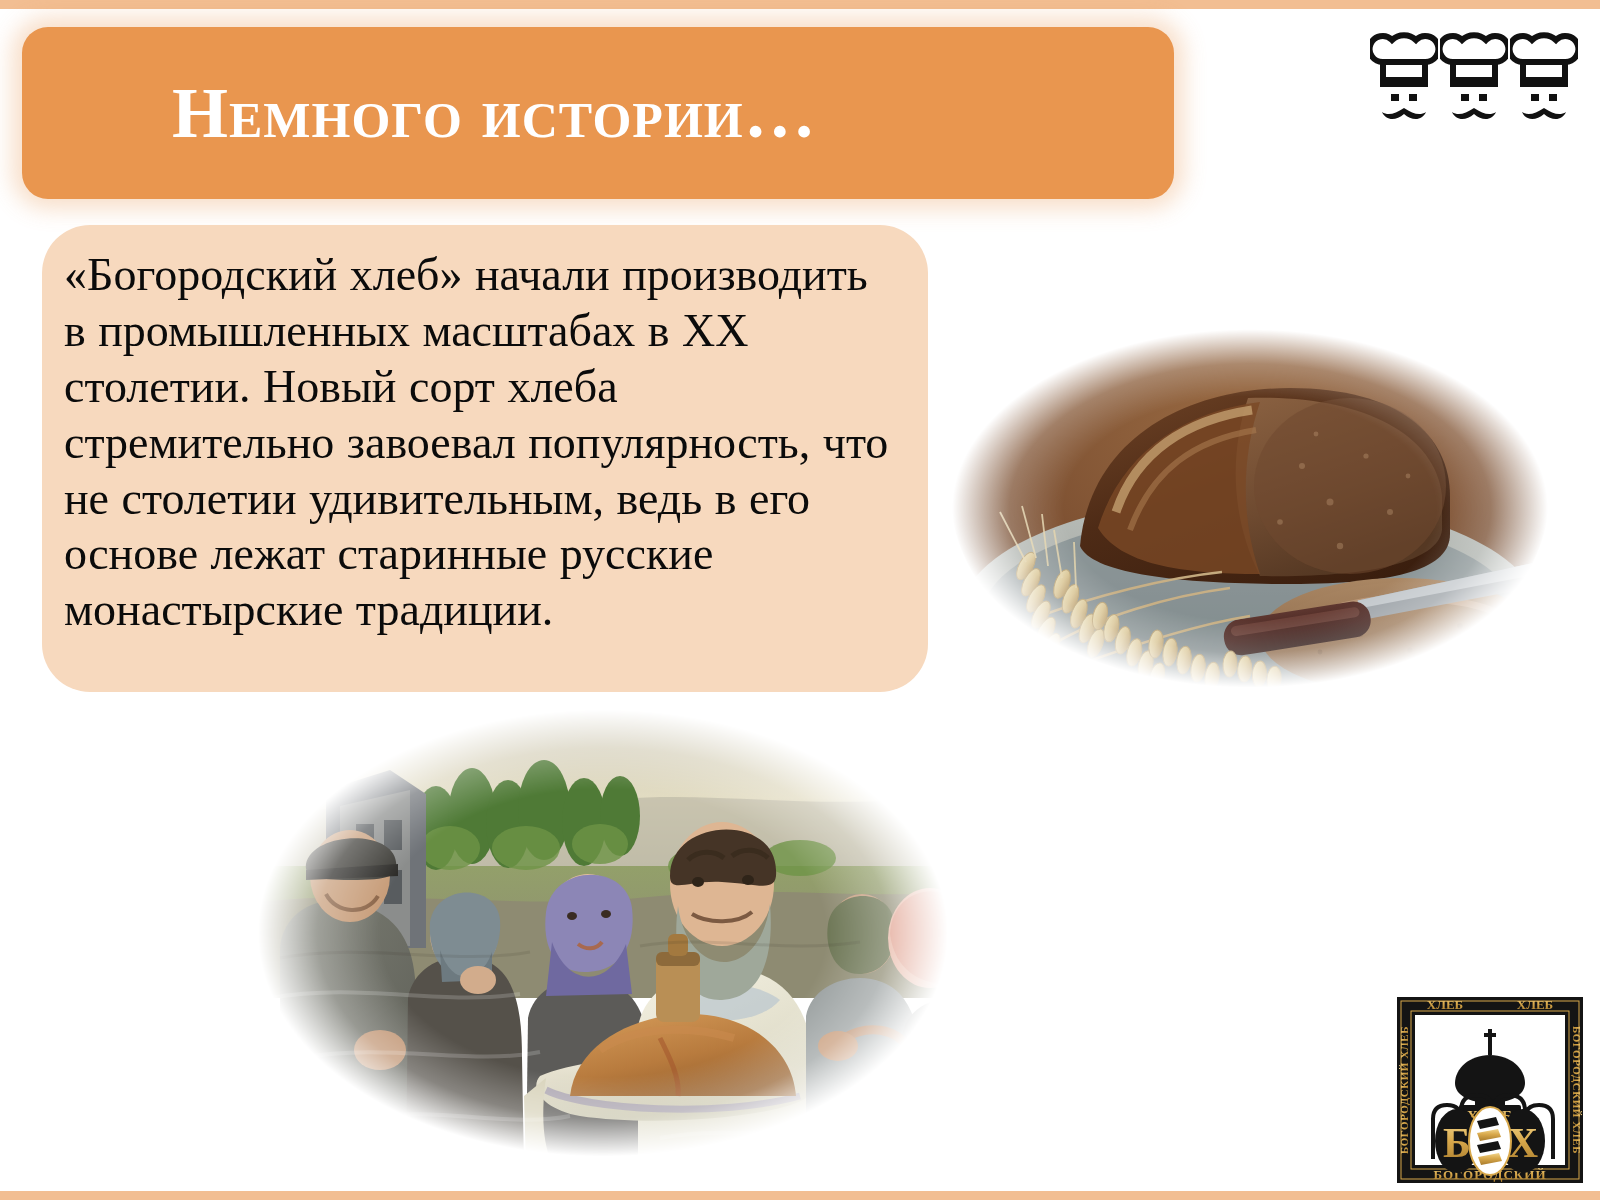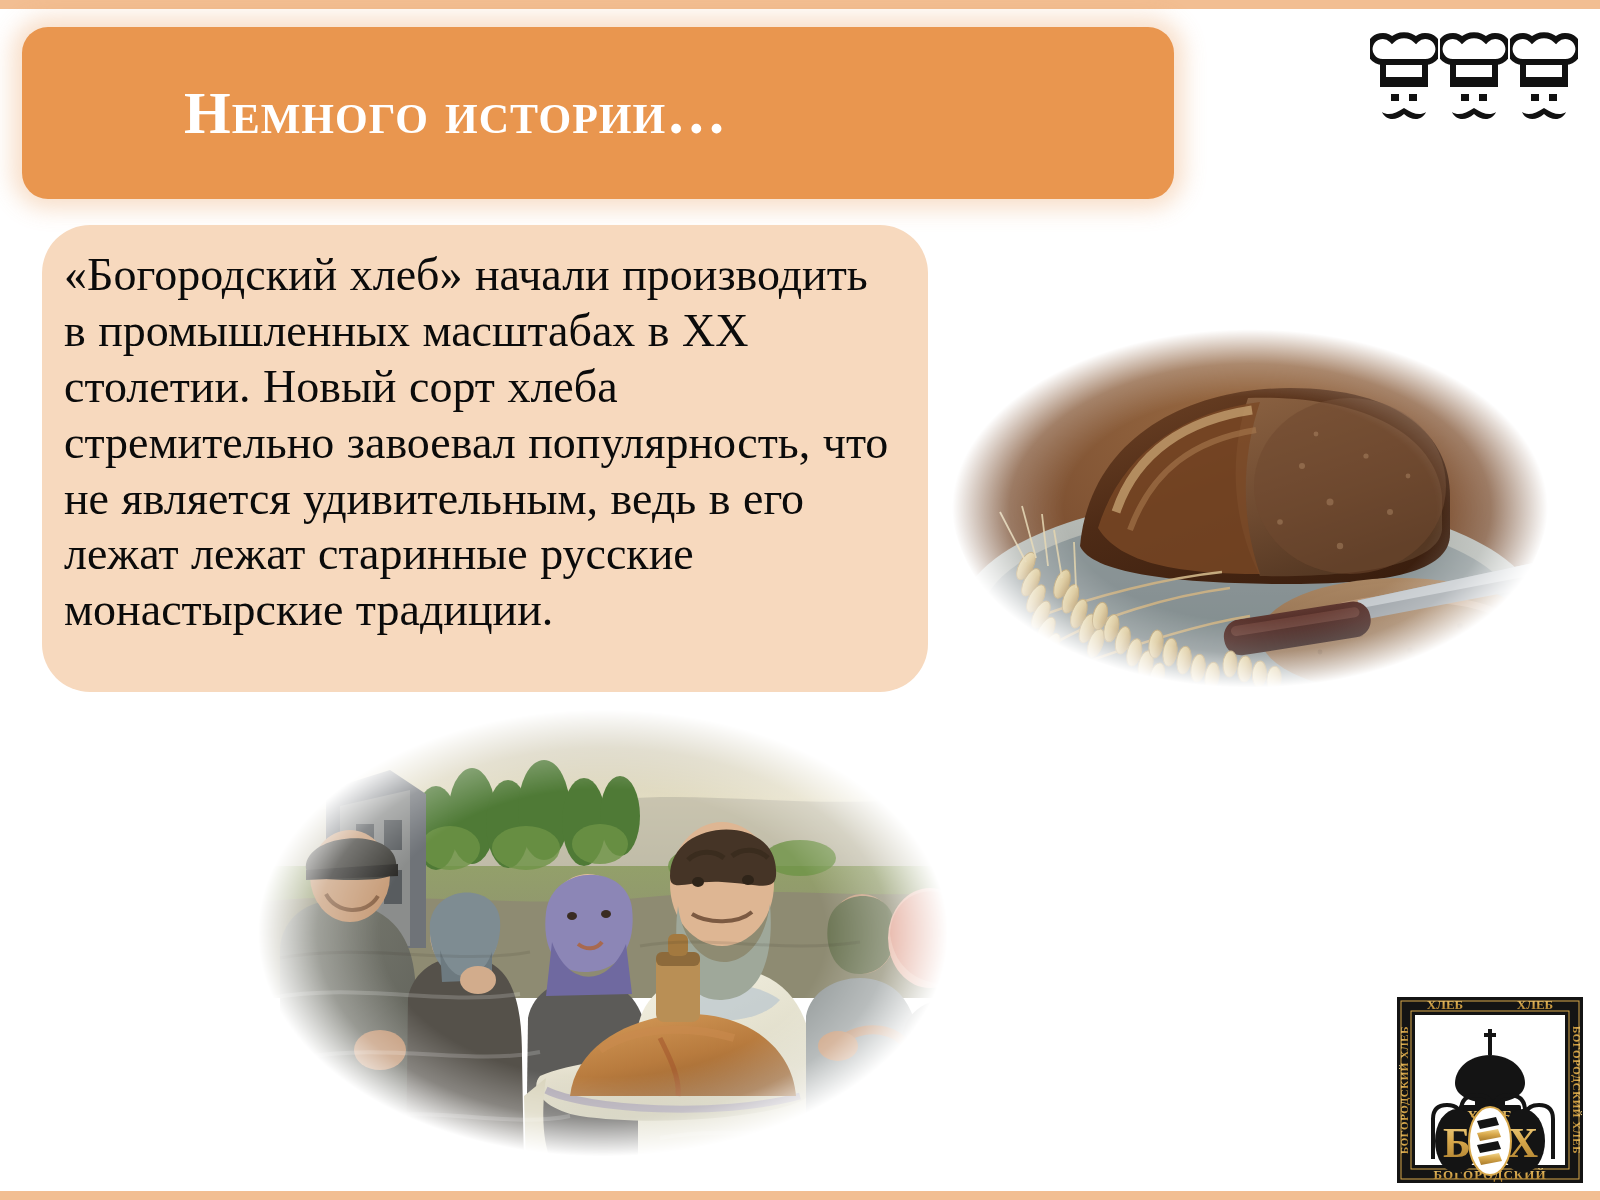--- a/index.html
+++ b/index.html
@@ -40,26 +40,26 @@
     left: 22px;
     top: 27px;
     width: 1152px;
     height: 172px;
     background: #E9964F;
     border-radius: 26px;
     box-shadow: 0 0 22px 10px rgba(233,150,79,0.30);
   }
   .title-text {
     position: absolute;
-    left: 162px;
+    left: 150px;
     top: 50%;
     transform: translateY(-50%);
     color: #FFFFFF;
     font-family: "Liberation Serif", "DejaVu Serif", serif;
-    font-size: 60px;
+    font-size: 72px;
     font-weight: 700;
     font-variant: small-caps;
     letter-spacing: 1px;
     line-height: 1;
     white-space: nowrap;
   }
 
   
   .chef-icons {
     position: absolute;
@@ -180,21 +180,21 @@
         <rect x="13" y="53" width="42" height="7" fill="#111111"></rect>
         <rect x="21" y="70" width="8" height="7" fill="#111111"></rect>
         <rect x="39" y="70" width="8" height="7" fill="#111111"></rect>
         <path d="M12 88 c4 9 14 9 22 2 c8 7 18 7 22 -2 c-6 4 -13 2 -22 -4 c-9 6 -16 8 -22 4 z" fill="#111111"></path>
       </svg>
     </span>
 
   </div>
 
   <div class="text-card">
-    <p>«Богородский хлеб» начали производить в промышленных масштабах в XX столетии. Новый сорт хлеба стремительно  завоевал популярность, что не является удивительным, ведь в его лежат лежат старинные русские монастырские традиции.</p>
+    <p>«Богородский хлеб» начали производить в промышленных масштабах в XX столетии. Новый сорт хлеба стремительно  завоевал популярность, что не столетии удивительным, ведь в его основе лежат старинные русские монастырские традиции.</p>
   </div>
 
   <div class="bread-photo">
     <svg width="640" height="385" viewBox="0 0 640 385" aria-hidden="true">
       <defs>
         <radialGradient id="bgBoard" cx="50%" cy="35%" r="72%">
           <stop offset="0%" stop-color="#9A6B43"></stop>
           <stop offset="55%" stop-color="#7E5132"></stop>
           <stop offset="100%" stop-color="#5E3A22"></stop>
         </radialGradient>

